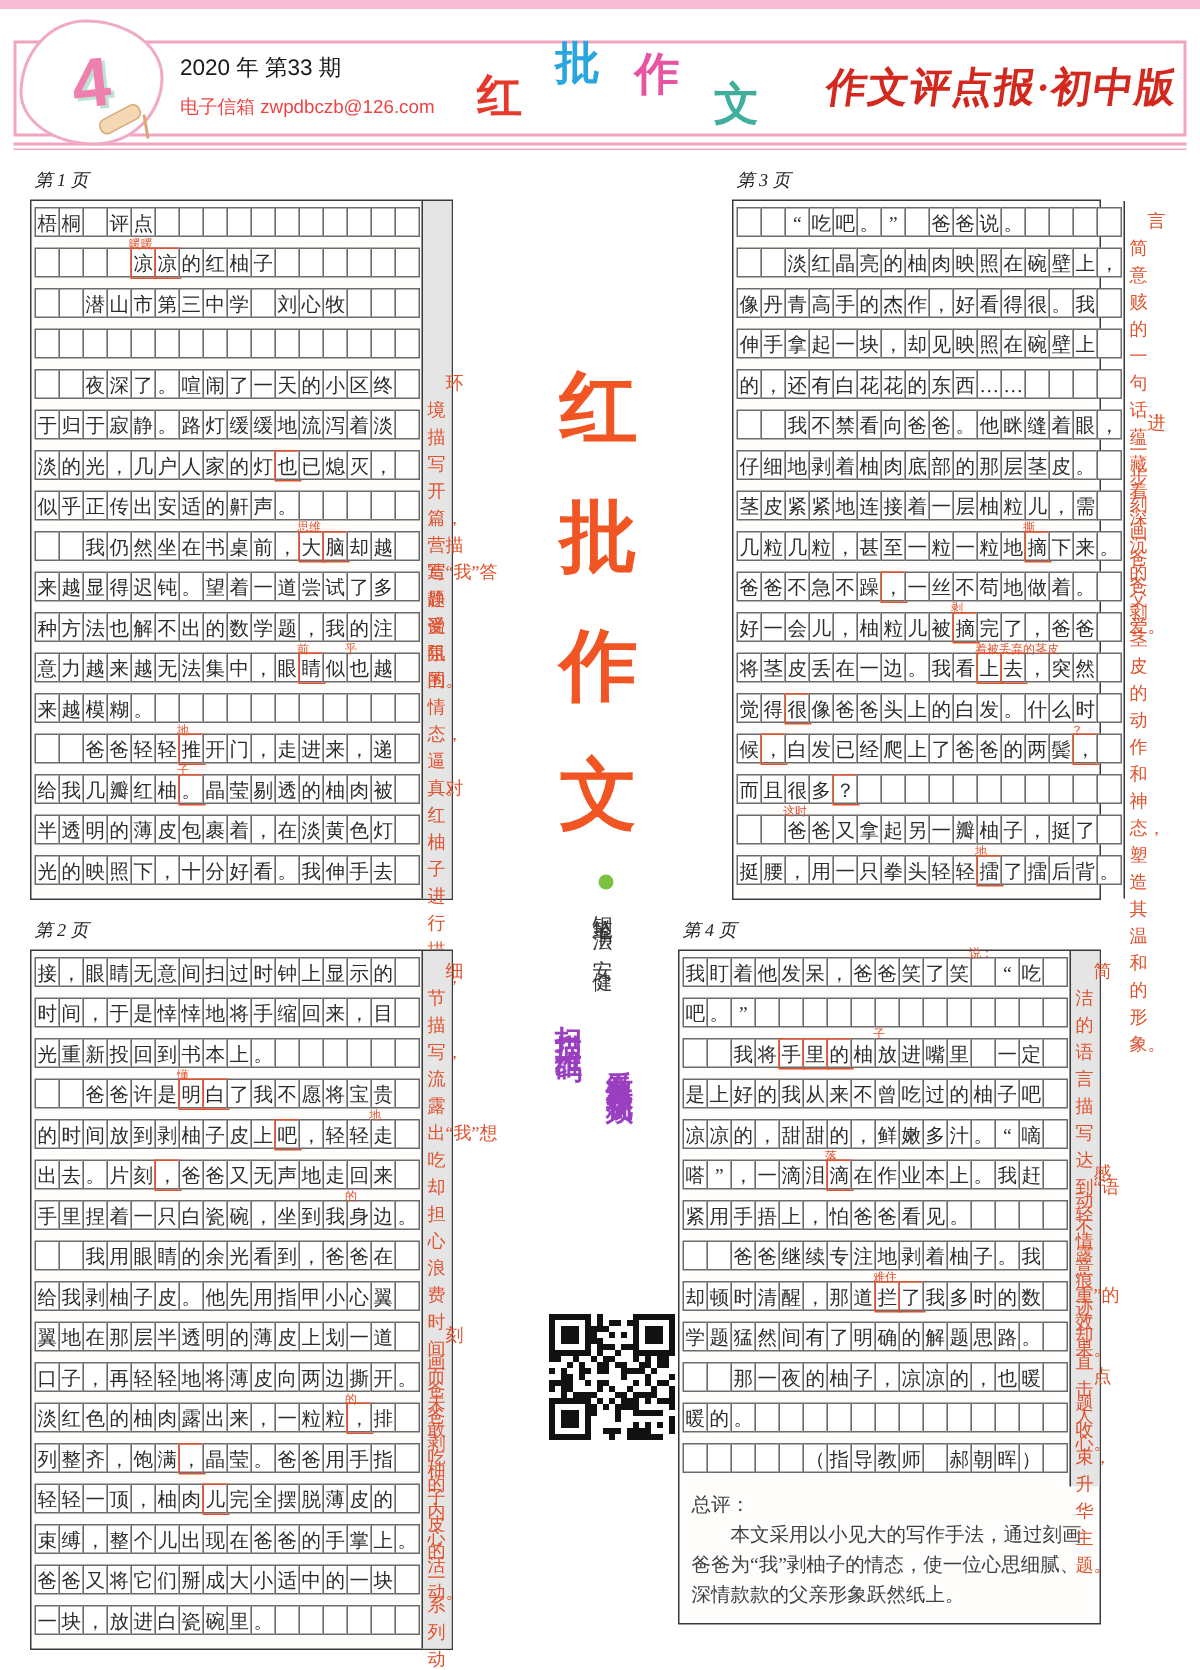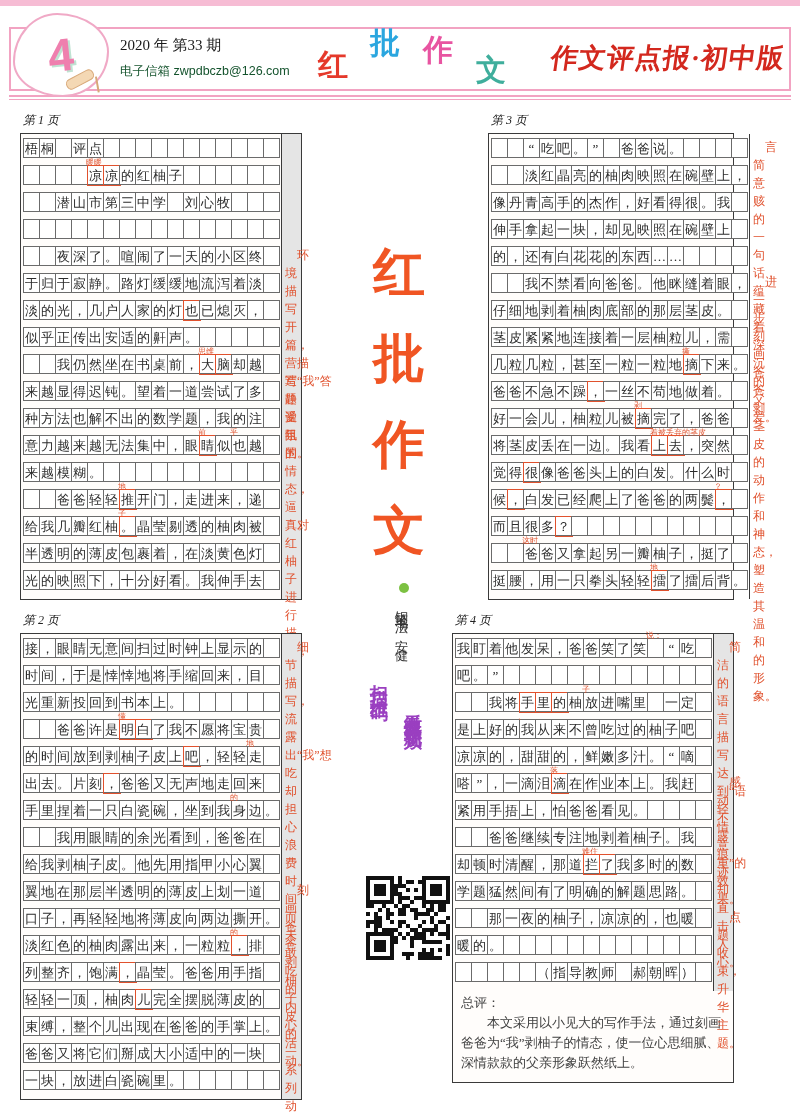--- a/index.html
+++ b/index.html
@@ -14,24 +14,24 @@
                border-top:2px solid #f2a3c2;border-bottom:1px solid #f2a3c2;}
   .logo{position:absolute;left:13px;top:13px;width:96px;height:84px;background:#fff;
         border:2px solid #f0a9c6;border-radius:46% 54% 48% 52% / 58% 46% 54% 42%;
         z-index:5;display:flex;align-items:center;justify-content:center;}
   .logo-4{font-family:"Liberation Sans",sans-serif;font-size:46px;font-weight:bold;color:#ef7fae;
           text-shadow:2px 2px 0 #bfe3d2;transform:rotate(-6deg);line-height:1;}
   .roller{position:absolute;right:12px;bottom:10px;width:30px;height:11px;background:#f4d8b4;
           border:1px solid #d8a878;border-radius:5px;transform:rotate(-28deg);}
   .roller::after{content:"";position:absolute;left:26px;top:9px;width:2px;height:16px;
           background:#d8a878;transform:rotate(18deg);}
-  .issue{position:absolute;left:120px;top:36px;font-family:Liberation Serif, serif;
+  .issue{position:absolute;left:120px;top:36px;font-family:Liberation Sans, sans-serif;
          font-size:15px;color:#1a1a1a;}
   .email{position:absolute;left:120px;top:63px;font-family:"Liberation Sans",sans-serif;
-         font-size:12.5px;color:#14532d;}
+         font-size:12.5px;color:#ef4444;}
   .title{position:absolute;left:318px;top:28px;width:210px;height:62px;}
   .t-char{position:absolute;font-family:"Liberation Sans",sans-serif;font-weight:bold;font-size:30px;line-height:1;}
   .t-char:nth-child(1){left:0;top:22px;}
   .t-char:nth-child(2){left:52px;top:0;}
   .t-char:nth-child(3){left:105px;top:7px;}
   .t-char:nth-child(4){left:158px;top:27px;}
   .brand{position:absolute;right:15px;top:40px;font-size:27px;font-weight:bold;color:#d3281e;
          transform:skewX(-8deg);letter-spacing:1px;white-space:nowrap;}
 
   

